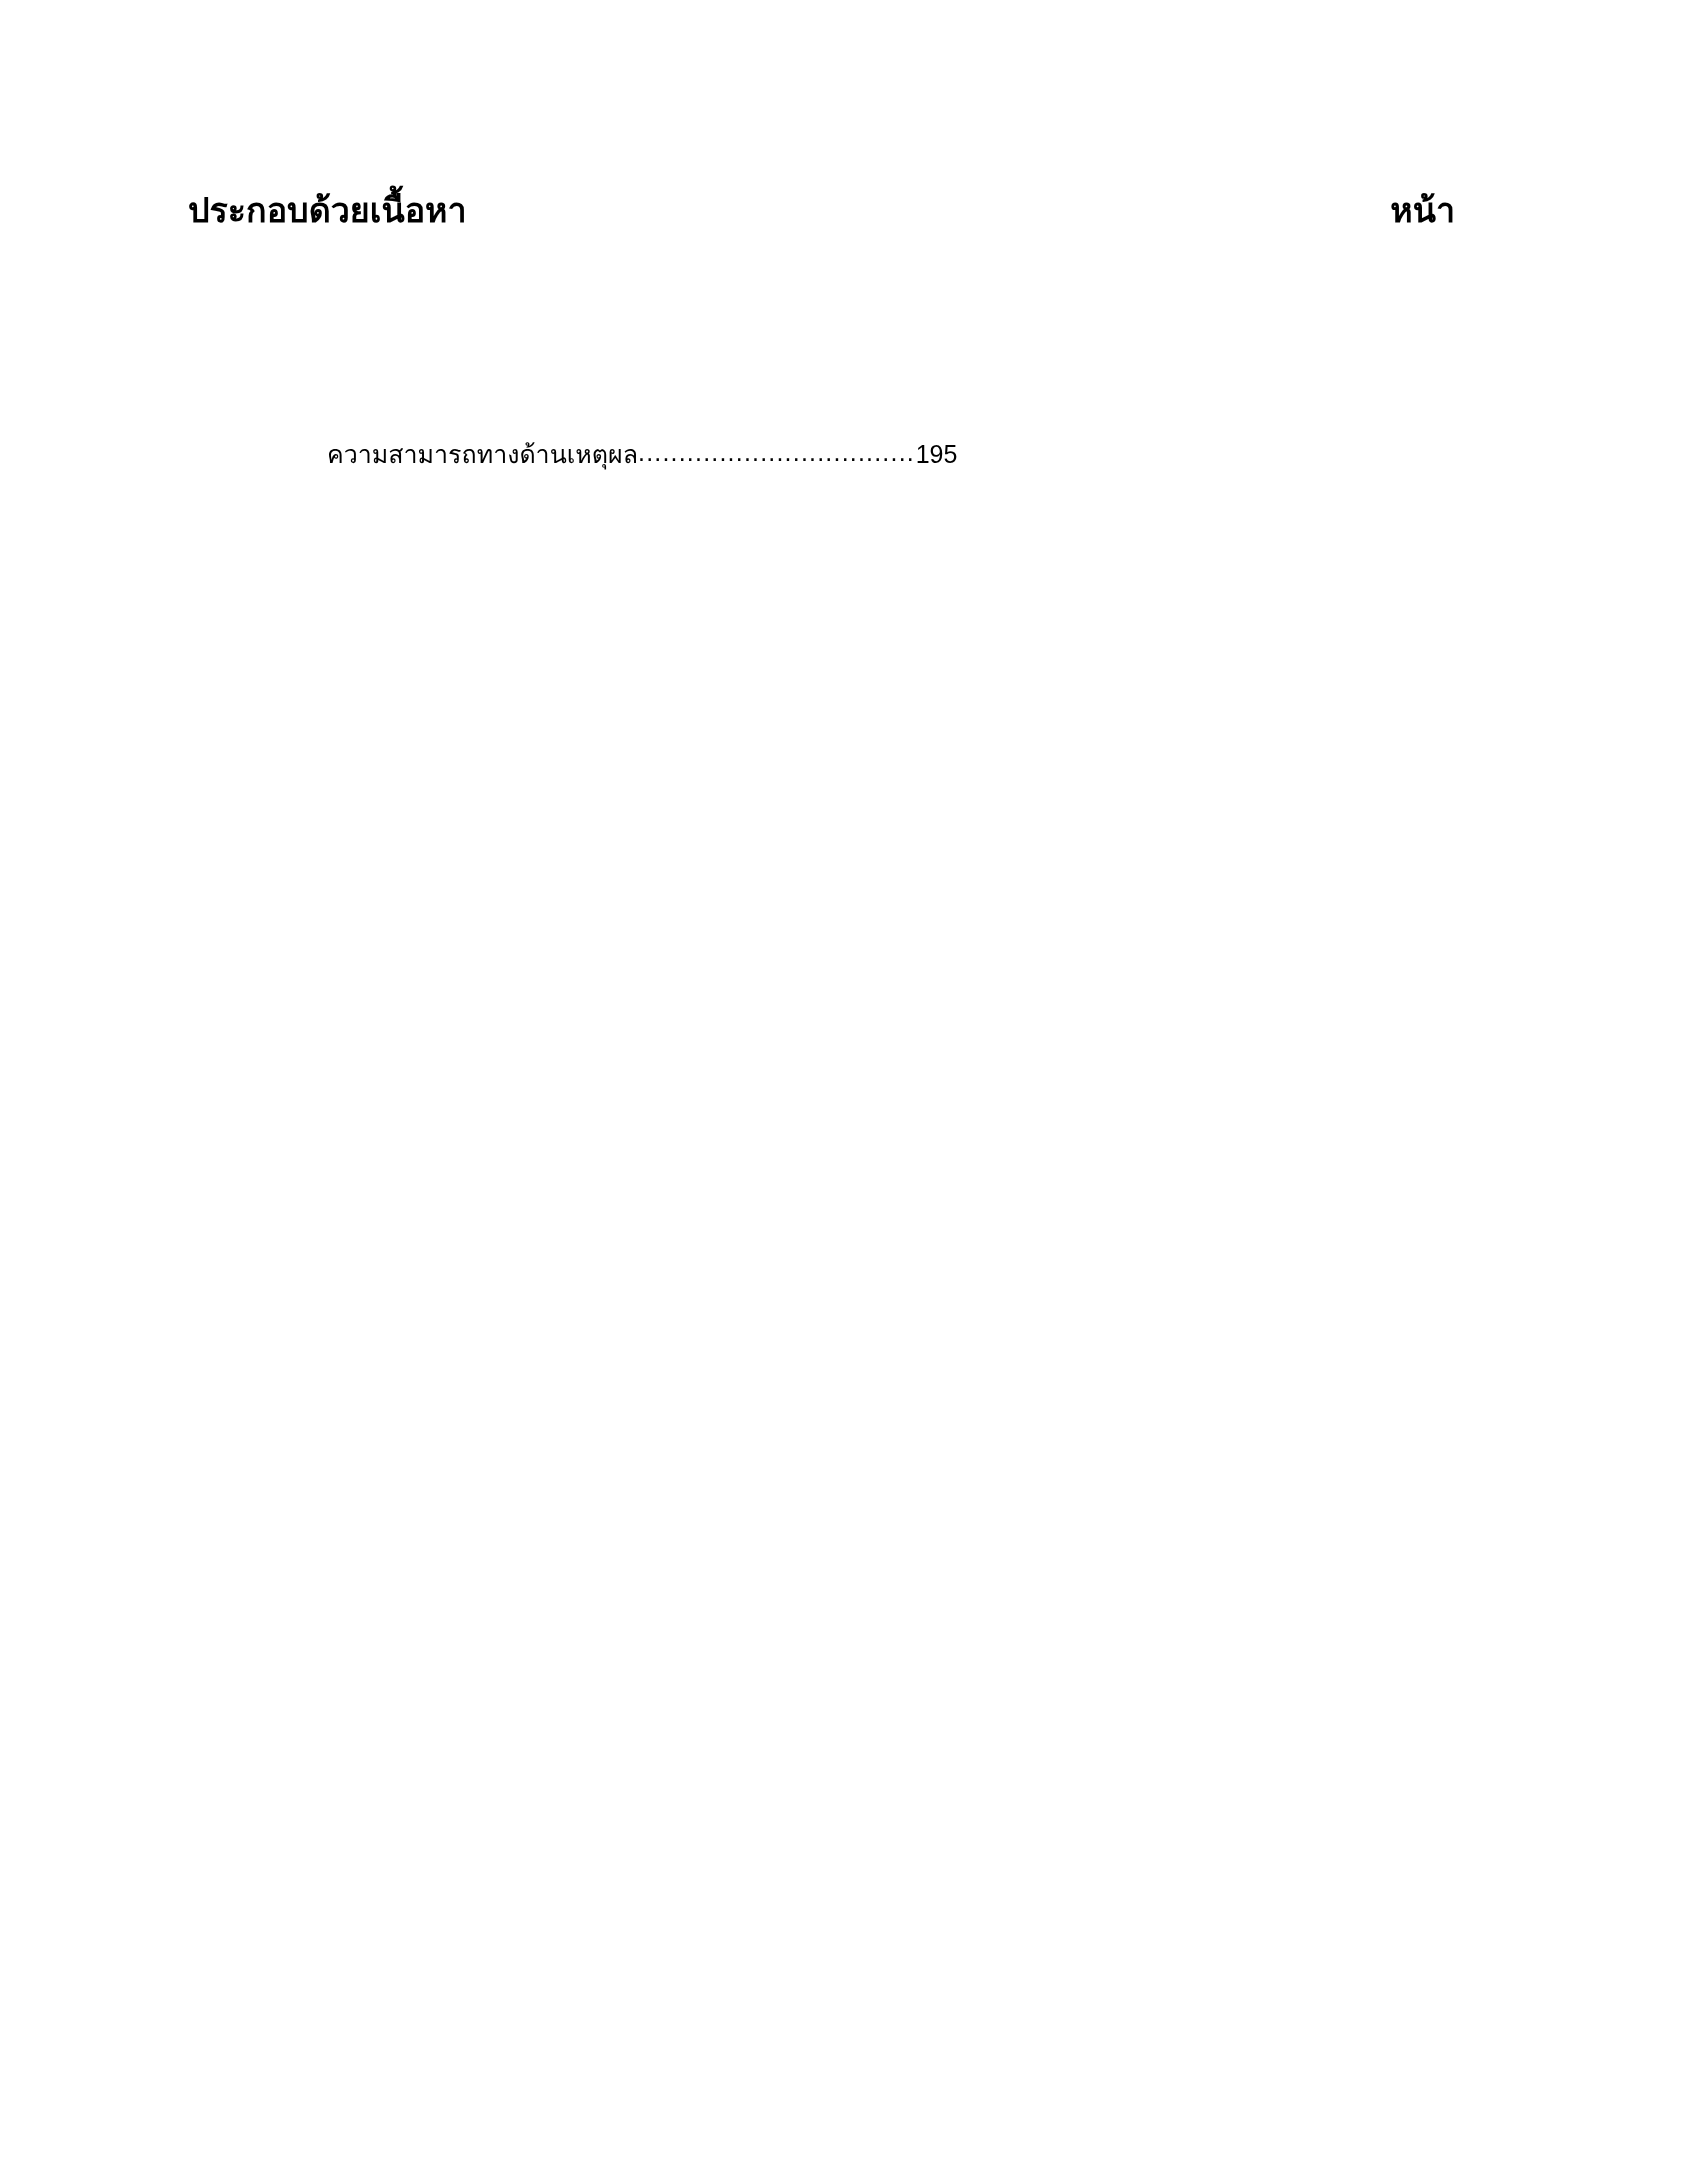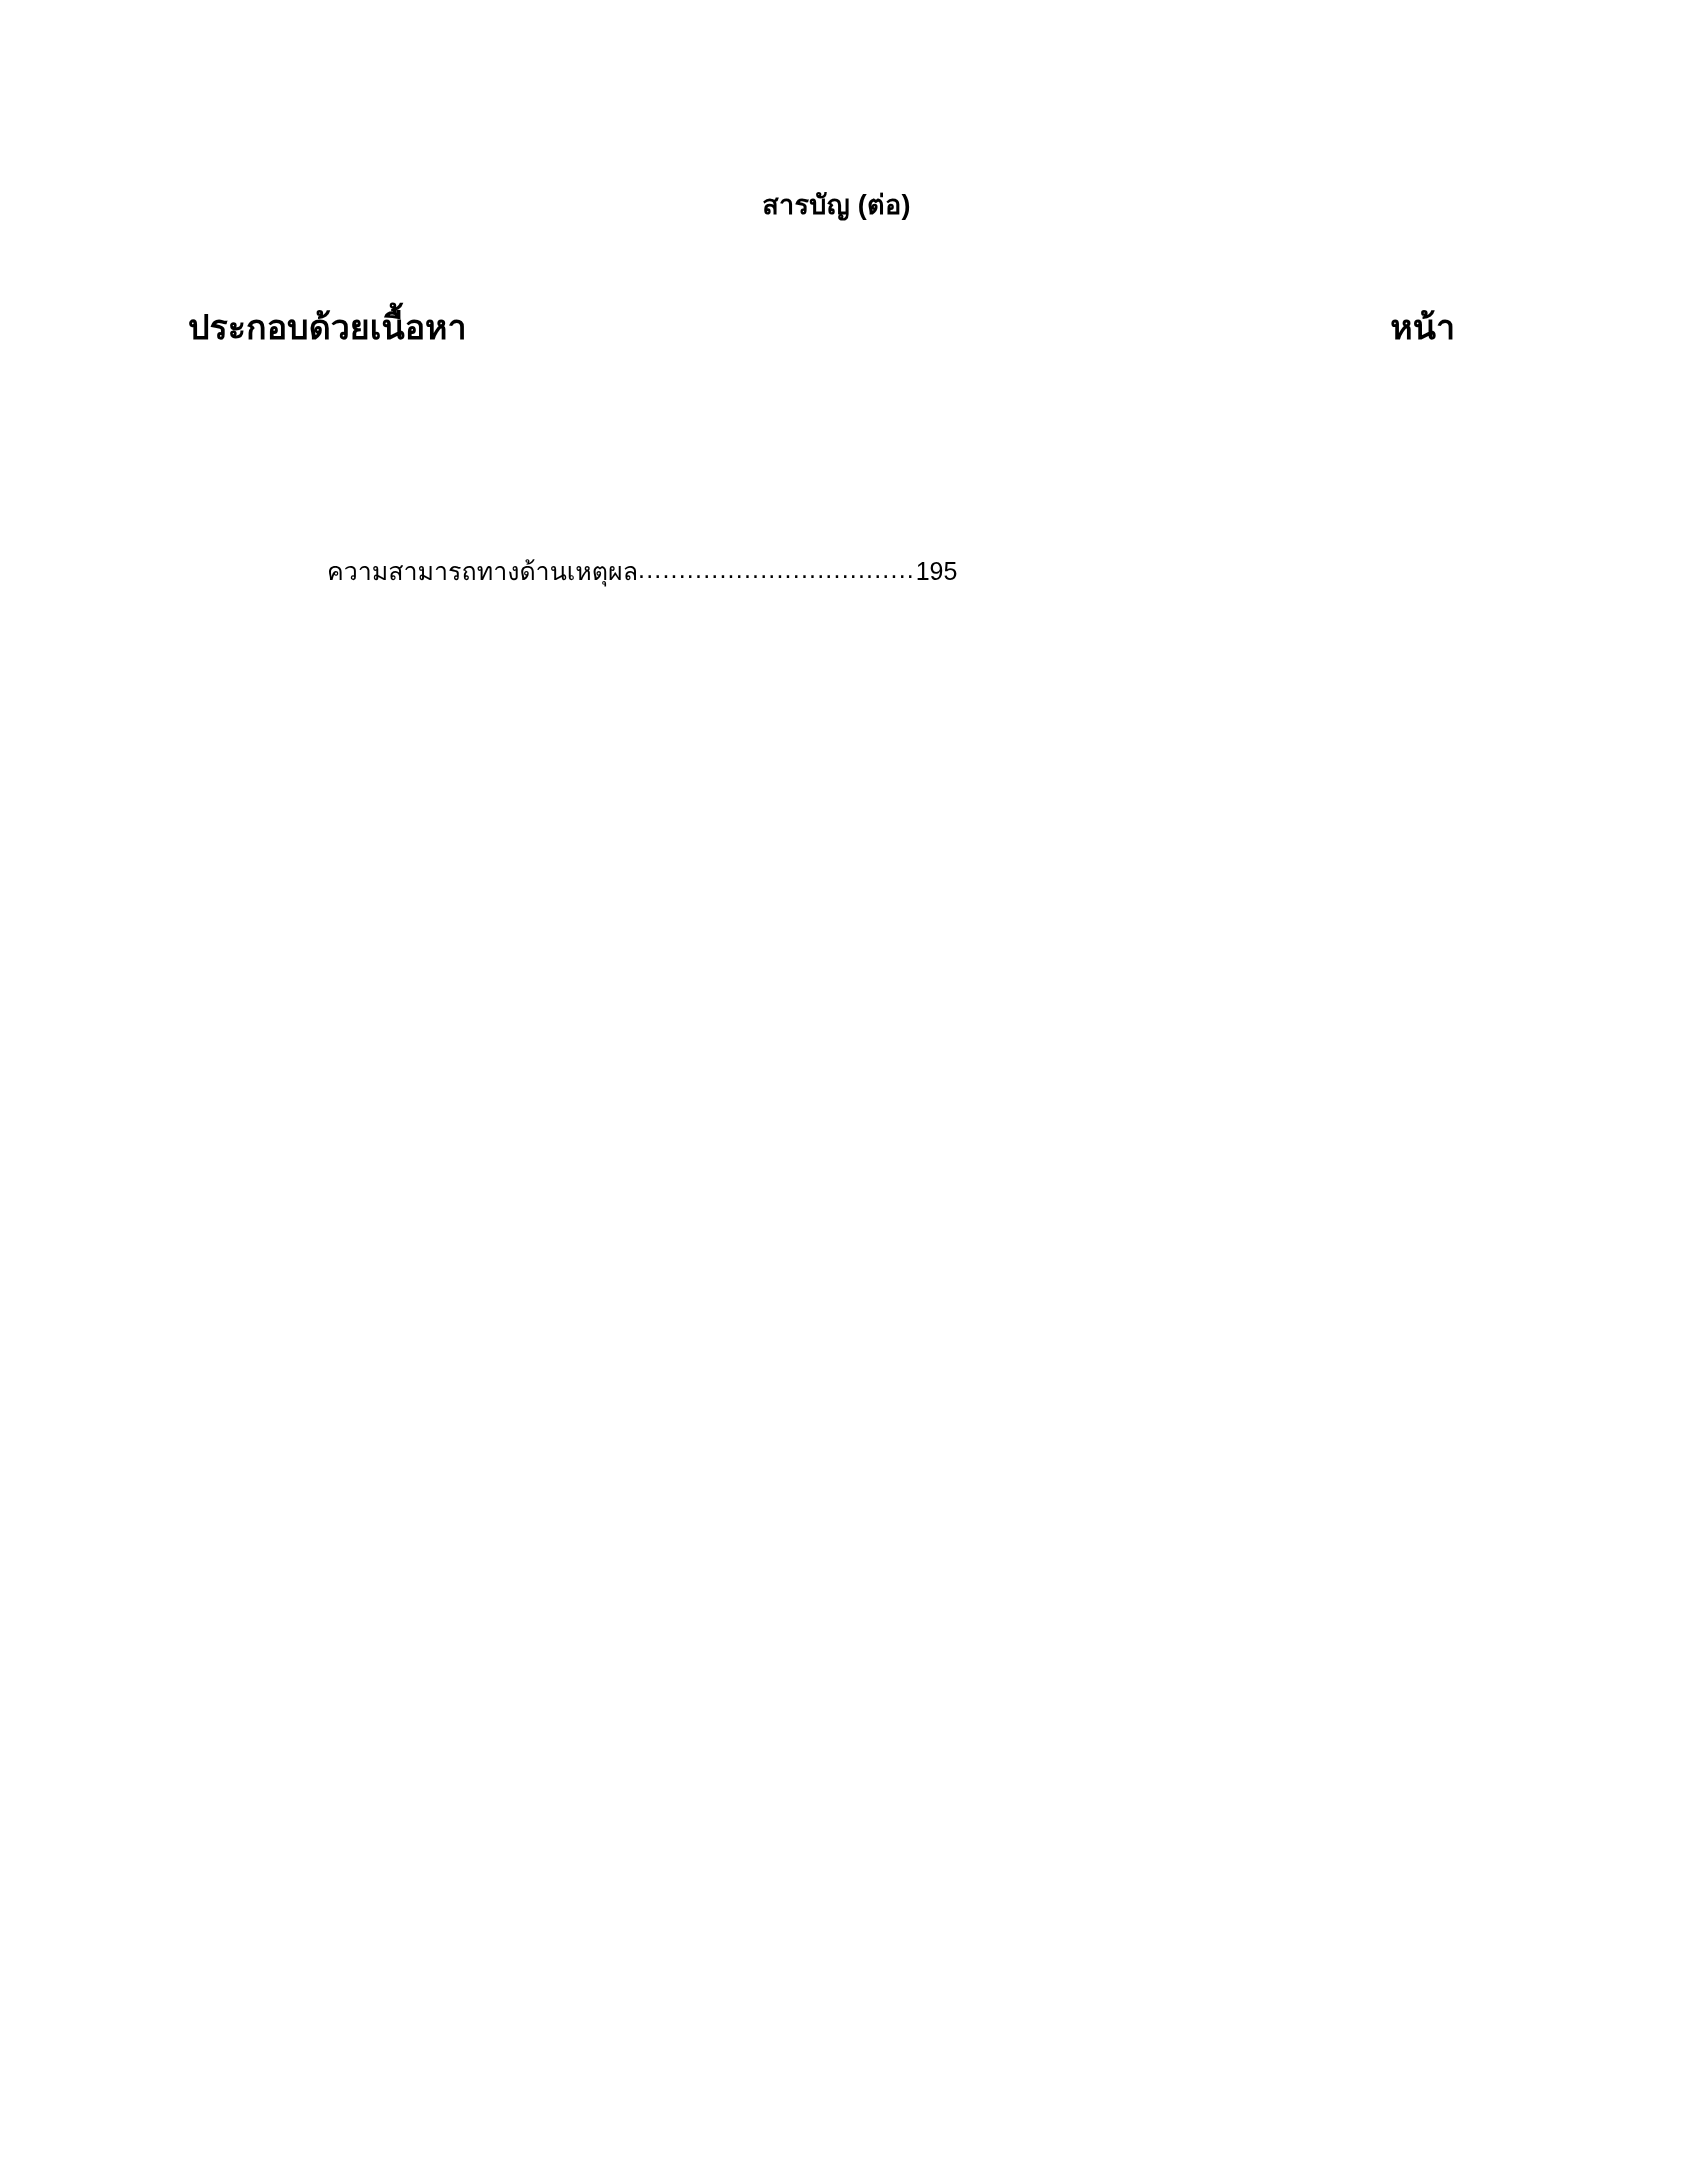--- a/index.html
+++ b/index.html
@@ -69,21 +69,20 @@
     padding-left: 2px;
   }
 
   .indent-1 { margin-left: 139px; }
 </style>
 </head>
 <body>
 
 <div class="page">
 
-  <div class="doc-title">สารบัญ (ต่อ)</div>
 
   <div class="col-head">
     <div class="left">ประกอบด้วยเนื้อหา</div>
     <div class="right">หน้า</div>
   </div>
 
   <div id="toc-body">
       <div class="entry indent-1">
         <span class="label">ความสามารถทางด้านเหตุผล</span>
         <span class="dots">...................................................................................................................................................</span>

